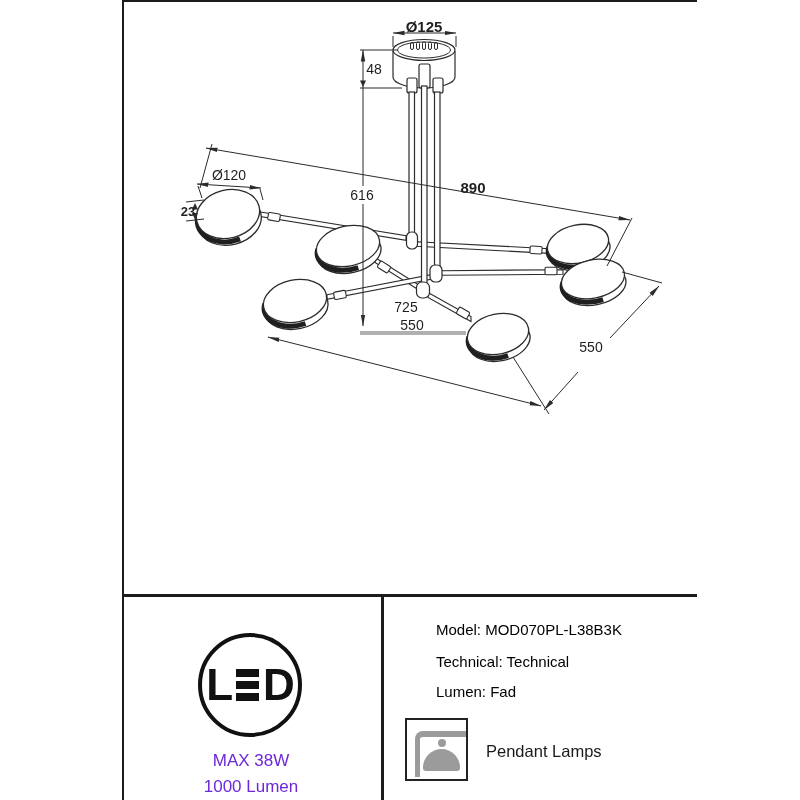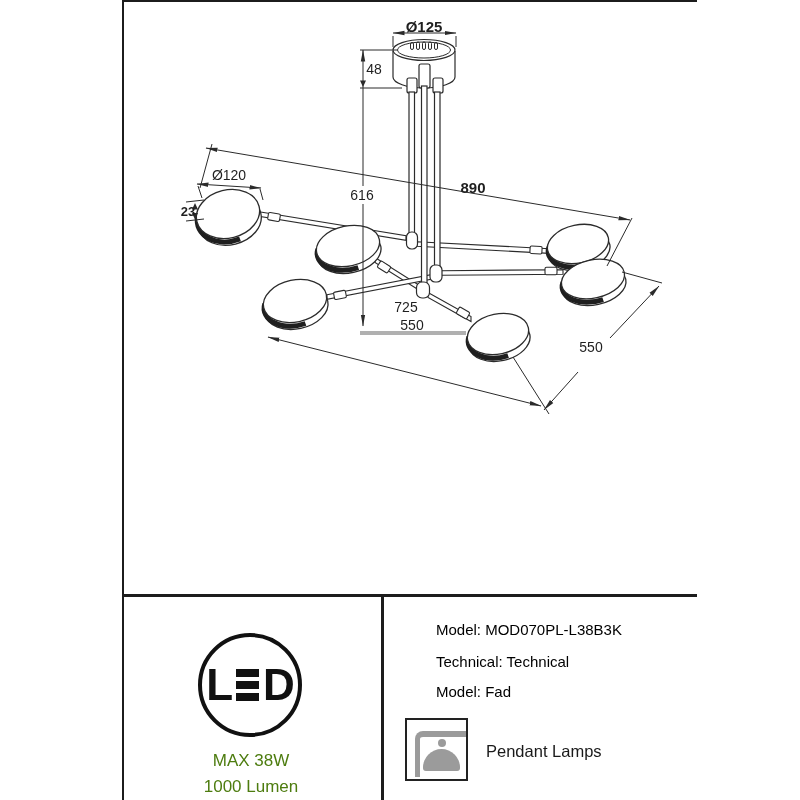--- a/index.html
+++ b/index.html
@@ -13,21 +13,21 @@
   .dim-text{font-family:"Liberation Sans", sans-serif;font-size:14px;fill:#1f1f1f;}
   .dim-bold{font-weight:bold;font-size:15px;}
   .dim-small-bold{font-weight:bold;font-size:13px;}
   
   .led-circle{position:absolute;left:198px;top:633px;width:104px;height:104px;border:4.5px solid #111;
               border-radius:50%;box-sizing:border-box;display:flex;align-items:center;justify-content:center;}
   .led-row{display:flex;align-items:center;gap:4px;}
   .led-letter{font-size:44px;font-weight:bold;color:#111;line-height:1;letter-spacing:-1px;}
   .led-bars{display:flex;flex-direction:column;gap:4px;}
   .led-bars div{width:23px;height:8px;background:#111;}
-  .spec-line{position:absolute;left:147px;width:208px;text-align:center;font-size:17px;color:#4d7c0f;}
+  .spec-line{position:absolute;left:147px;width:208px;text-align:center;font-size:17px;color:#6d28d9;}
   
   .info-line{position:absolute;left:408px;font-size:15px;color:#000000;margin-left:28px;}
   .cat-box{position:absolute;left:405px;top:718px;width:63px;height:63px;border:2px solid #222;
            box-sizing:border-box;background:#fff;}
   .cat-label{position:absolute;left:486px;top:742px;font-size:16.5px;color:#1a1a1a;}
   .icon-l{position:absolute;left:8px;top:11px;width:46px;height:40px;
           border-left:5px solid #9b9b9b;border-top:6px solid #9b9b9b;border-top-left-radius:8px;}
   .icon-dot{position:absolute;left:31px;top:19px;width:8px;height:8px;border-radius:50%;background:#9b9b9b;}
   .icon-dome{position:absolute;left:16px;top:29px;width:37px;height:22px;background:#9b9b9b;
              border-radius:19px 19px 3px 3px;}
@@ -188,21 +188,21 @@
           <div></div>
       </span>
       <span class="led-letter">D</span>
     </div>
   </div>
   <div class="spec-line" style="top:751px;">MAX 38W</div>
   <div class="spec-line" style="top:777px;">1000 Lumen</div>
 
   <div class="info-line" style="top:621px;">Model: MOD070PL-L38B3K</div>
   <div class="info-line" style="top:653px;">Technical: Technical</div>
-  <div class="info-line" style="top:683px;">Model: Fad</div>
+  <div class="info-line" style="top:683px;">Lumen: Fad</div>
 
   <div class="cat-box">
     <div class="icon-l"></div>
     <div class="icon-dot"></div>
     <div class="icon-dome"></div>
   </div>
   <div class="cat-label">Pendant Lamps</div>
 
 </div>
 

